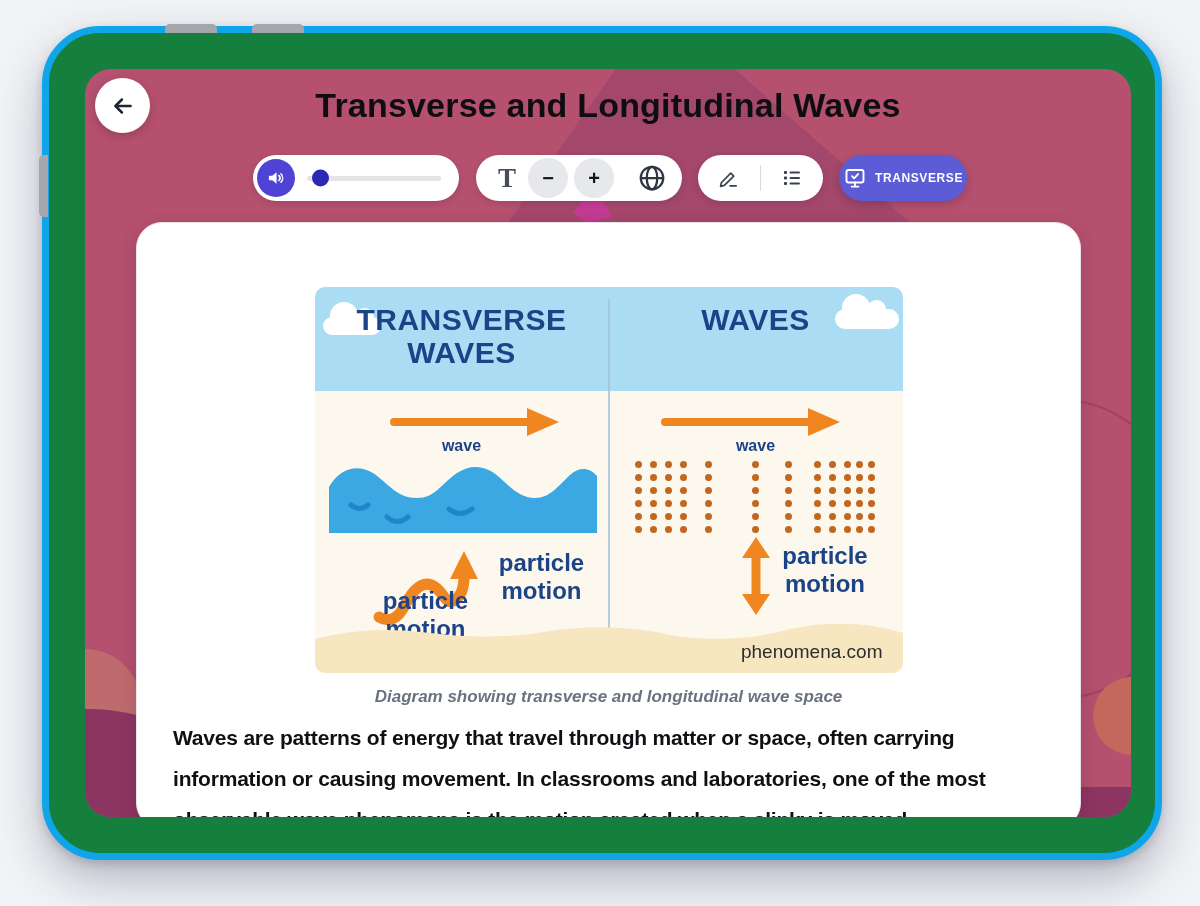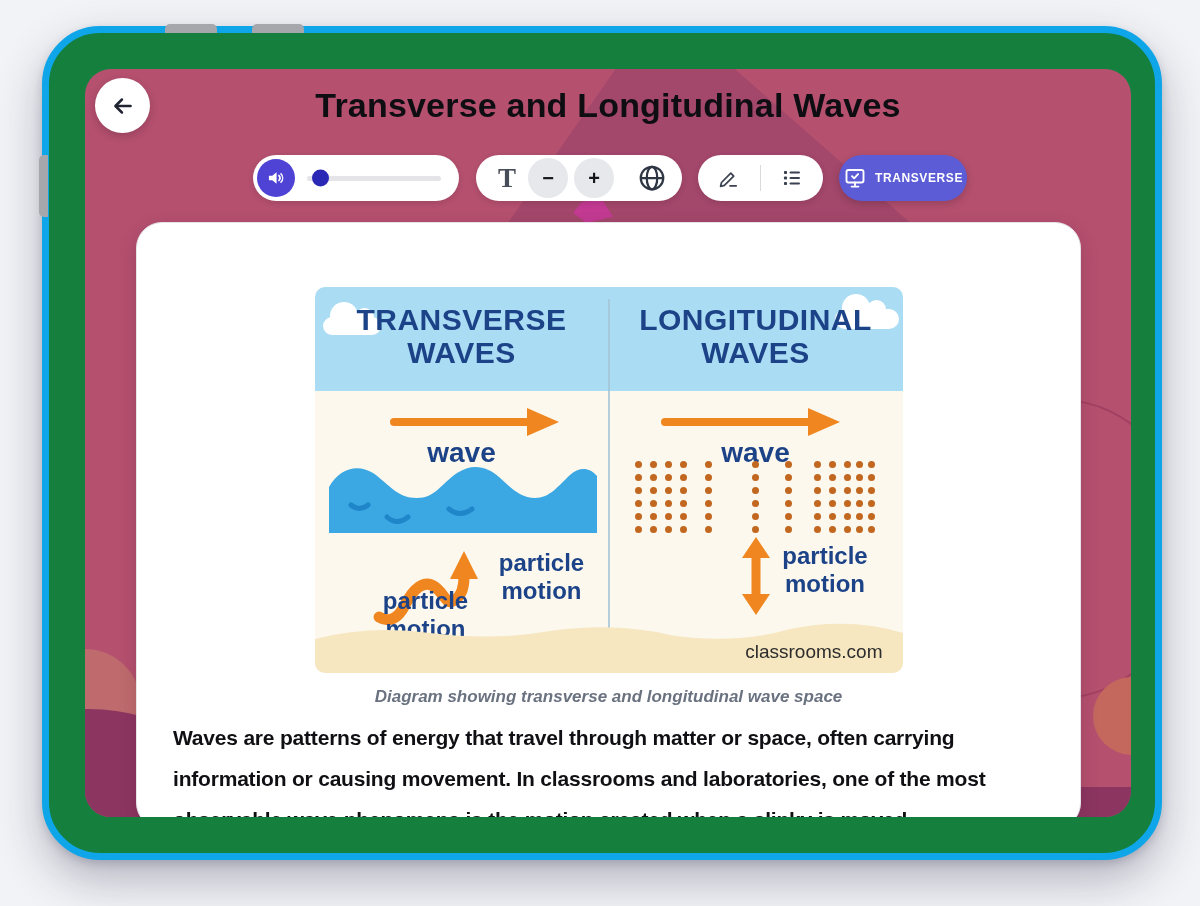--- a/index.html
+++ b/index.html
@@ -108,21 +108,21 @@
   .d-head.left { left:0; } .d-head.right { left:294px; }
   .cloud { position:absolute; background:#fff; border-radius:10px; }
   .cloud-l { left:8px; top:30px; width:58px; height:18px; }
   .cloud-r { right:4px; top:22px; width:64px; height:20px; }
   .cloud::before { content:""; position:absolute; background:#fff; border-radius:50%;
     width:28px; height:28px; top:-15px; left:7px; }
   .cloud::after { content:""; position:absolute; background:#fff; border-radius:50%;
     width:19px; height:19px; top:-9px; left:32px; }
   .d-abs { position:absolute; }
   .wave-label { position:absolute; width:294px; text-align:center; top:150px;
-    font-size:28px; font-weight:700; color:#1c4387; }
+    font-size:16px; font-weight:700; color:#1c4387; }
   .particle-label { position:absolute; font-size:24px; line-height:28px; font-weight:700;
     color:#1c4387; text-align:center; }
   .dots-wrap { position:absolute; left:317px; top:174px; width:246px; height:72px; }
   .dots-wrap span { position:absolute; width:7px; height:7px; border-radius:50%; background:#c2671f; }
   .sand-svg { position:absolute; left:0; bottom:0; }
   .watermark { position:absolute; right:20px; bottom:10px; font-size:19px; color:#2d2d2d; }
 
   .caption { margin-top:14px; text-align:center; font-size:17px; font-weight:600;
     font-style:italic; color:#6a7280; }
   .body-text { margin:10px 36px 0; font-size:21px; line-height:41px; font-weight:700;
@@ -220,21 +220,20 @@
           <div class="sky"></div>
           <div class="cloud cloud-l"></div>
           <div class="cloud cloud-r"></div>
           <div class="d-divider"></div>
 
           <div class="d-head left">
             <div>TRANSVERSE</div>
             <div>WAVES</div>
           </div>
           <div class="d-head right">
-            <div>LONGITUDINAL</div>
             <div>WAVES</div>
           </div>
 
           <svg class="d-abs" style="left:74px;top:118px;" width="172" height="34" viewBox="0 0 172 34">
             <line x1="5" y1="17" x2="140" y2="17" stroke="#f0861f" stroke-width="8" stroke-linecap="round"></line>
             <polygon points="138,3 170,17 138,31" fill="#f0861f"></polygon>
           </svg>
           <div class="wave-label" style="left:0;">wave</div>
           <svg class="d-abs" style="left:14px;top:172px;" width="268" height="74" viewBox="0 0 268 74">
             <path d="M0 28 C10 10 28 4 44 14 C60 25 68 39 88 39 C106 39 112 25 128 14 C143 4 158 7 170 18 C181 28 191 39 206 39 C221 39 229 27 241 16 C251 7 261 9 268 17 L268 74 L0 74 Z" fill="#3ba7e3"></path>
@@ -340,21 +339,21 @@
             <polygon points="5,59 33,59 19,80" fill="#f0861f"></polygon>
           </svg>
           <div class="particle-label" style="left:448px;top:255px;width:125px;">
             <div>particle</div>
               <div>motion</div>
           </div>
 
           <svg class="sand-svg" width="588" height="56" viewBox="0 0 588 56">
             <path d="M0 22 Q55 8 115 16 Q180 24 235 14 Q300 5 355 18 Q420 28 475 12 Q535 0 588 16 L588 56 L0 56 Z" fill="#f6e7c1"></path>
           </svg>
-          <div class="watermark">classrooms.com</div>
+          <div class="watermark">phenomena.com</div>
         </div>
 
         <p class="caption">Diagram showing transverse and longitudinal wave space</p>
         <p class="body-text">Waves are patterns of energy that travel through matter or space, often carrying information or causing movement. In classrooms and laboratories, one of the most observable wave phenomena is the motion created when a slinky is moved</p>
       </div>
     </div>
   </div>
 </div>
 
 </body></html>

